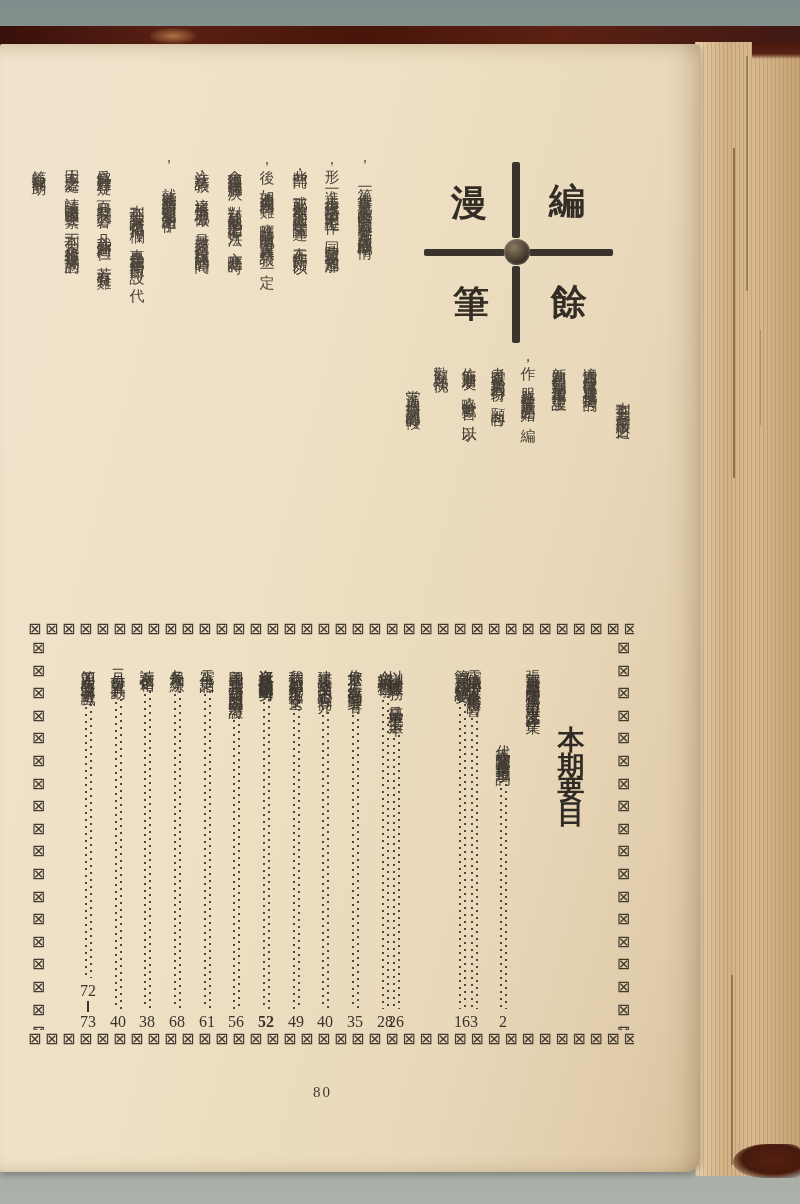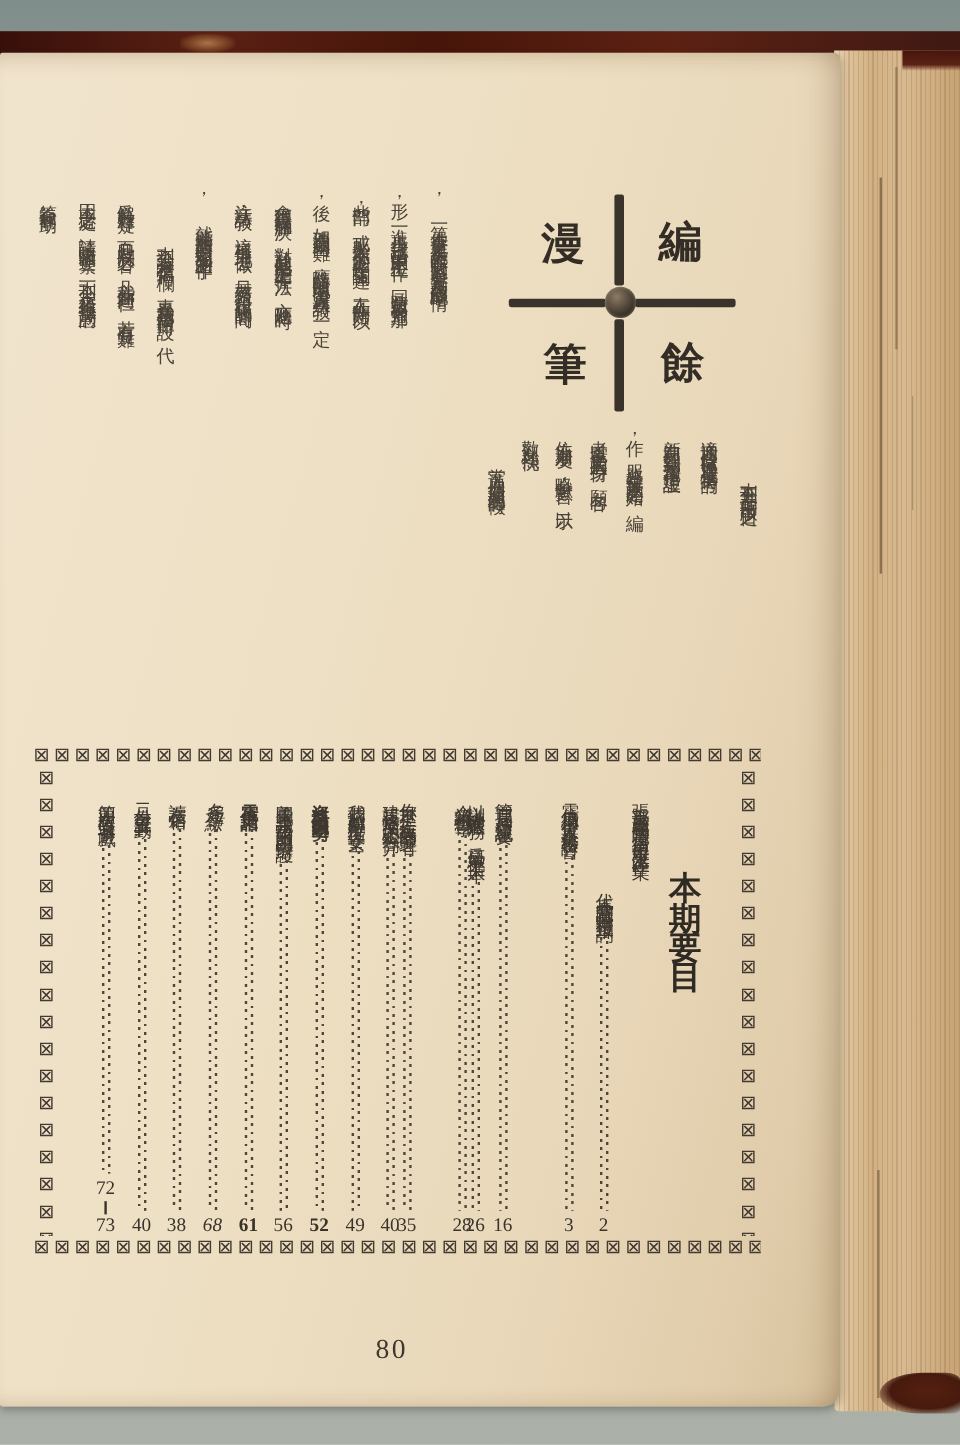--- a/index.html
+++ b/index.html
@@ -83,21 +83,21 @@
     flex:1 1 auto;width:9px;margin:5px 0 3px;
     background-image:repeating-linear-gradient(to bottom,#4e463b 0 2.4px,rgba(0,0,0,0) 2.4px 7px),
                      repeating-linear-gradient(to bottom,#4e463b 0 2.4px,rgba(0,0,0,0) 2.4px 7px);
     background-size:2.4px 100%,2.4px 100%;
     background-position:1px 0px,6px 3.5px;
     background-repeat:no-repeat;
   }
   .enum{flex:0 0 auto;font-family:"Liberation Serif",serif;font-size:16px;line-height:1;color:#3a332b;padding-top:2px;}
   .enum.stack{display:flex;flex-direction:column;align-items:center;gap:2px;text-align:right;}
   .dashbar{width:2px;height:11px;background:#3a332b;display:block;}
-  .folio{position:absolute;left:313px;top:1112px;font-family:"Liberation Serif",serif;font-size:23px;letter-spacing:2px;color:#3f382f;}
+  .folio{position:absolute;left:313px;top:1084px;font-family:"Liberation Serif",serif;font-size:15px;letter-spacing:2px;color:#3f382f;}
 </style>
 </head>
 <body>
 
 <div class="abs cover-strip"></div>
 <div class="abs fore-edge"></div>
 <div class="abs cover-corner-tr"></div>
 <div class="abs edge-line el-a"></div>
 <div class="abs edge-line el-b"></div>
 <div class="abs edge-line el-c"></div>
@@ -148,36 +148,36 @@
 <div class="entry" style="left:492px;">
   <div class="etitle" style="margin-top:75px;">代表會議開幕典禮上致詞</div>
   <div class="eleader"></div>
   <div class="enum">2</div>
 </div>
 <div class="entry" style="left:463px;">
   <div class="etitle">電信總局舉行人事業務檢討會</div>
   <div class="eleader"></div>
   <div class="enum">3</div>
 </div>
-<div class="entry" style="left:408px;">
+<div class="entry" style="left:451px;">
   <div class="etitle">管理局局務會議紀要</div>
   <div class="eleader"></div>
   <div class="enum">16</div>
 </div>
 <div class="entry" style="left:385px;">
   <div class="etitle">以訓練改進服務　爲研究不惜工本</div>
   <div class="eleader"></div>
   <div class="enum">26</div>
 </div>
 <div class="entry" style="left:374px;">
   <div class="etitle">企業經營哲學</div>
   <div class="eleader"></div>
   <div class="enum">28</div>
 </div>
-<div class="entry" style="left:328px;">
+<div class="entry" style="left:344px;">
   <div class="etitle">你是不是一位有效的管理者</div>
   <div class="eleader"></div>
   <div class="enum">35</div>
 </div>
 <div class="entry" style="left:314px;">
   <div class="etitle">建設長途交換中心工程簡介</div>
   <div class="eleader"></div>
   <div class="enum">40</div>
 </div>
 <div class="entry" style="left:285px;text-align:center;">
@@ -188,26 +188,26 @@
 <div class="entry" style="left:255px;font-weight:bold;">
   <div class="etitle">資料通信的趨勢</div>
   <div class="eleader"></div>
   <div class="enum">52</div>
 </div>
 <div class="entry" style="left:225px;">
   <div class="etitle">美國電話電報公司的說明與辯護</div>
   <div class="eleader"></div>
   <div class="enum">56</div>
 </div>
-<div class="entry" style="left:196px;font-weight:bold;">
+<div class="entry" style="left:196px;">
   <div class="etitle">電信史話</div>
   <div class="eleader"></div>
   <div class="enum">61</div>
 </div>
-<div class="entry" style="left:166px;font-style:italic;">
+<div class="entry" style="left:166px;">
   <div class="etitle">各局零縑</div>
   <div class="eleader"></div>
   <div class="enum">68</div>
 </div>
 <div class="entry" style="left:136px;">
   <div class="etitle">讀友信箱</div>
   <div class="eleader"></div>
   <div class="enum">38</div>
 </div>
 <div class="entry" style="left:107px;">

